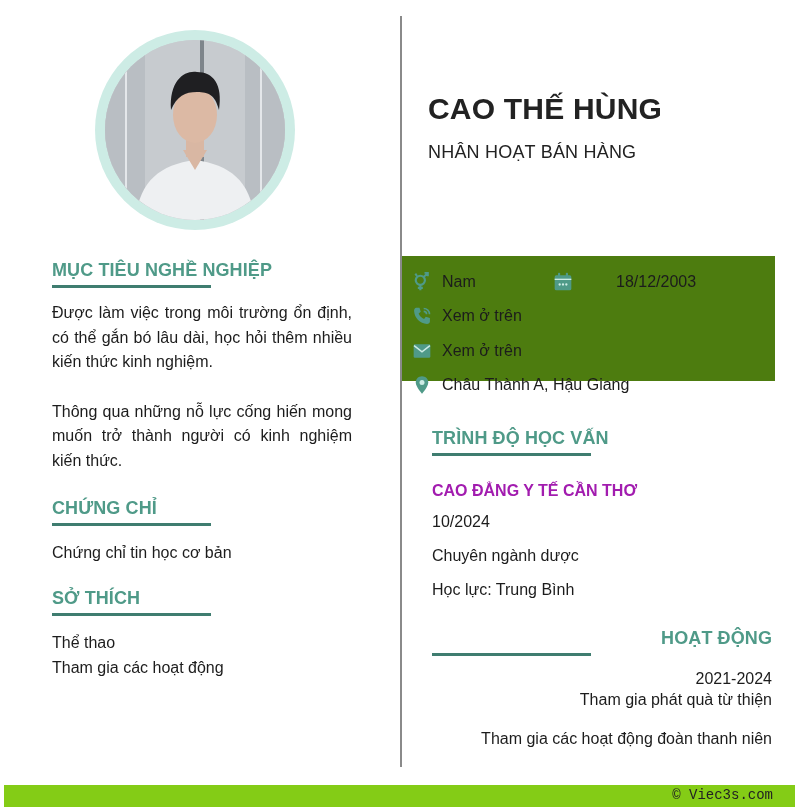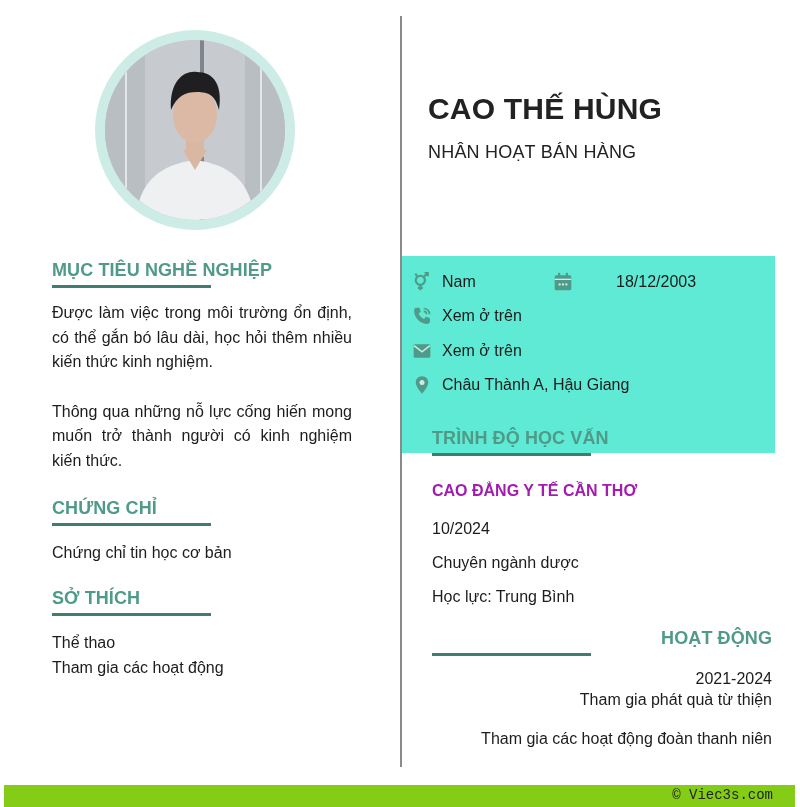--- a/index.html
+++ b/index.html
@@ -16,21 +16,21 @@
   .section-title { font-weight: bold; font-size: 18px; color: #4f9a88; letter-spacing: 0.1px; line-height: 22px; }
   .section-rule { width: 159px; height: 3px; background: #3f7d70; margin-top: 4px; }
 
   .left-col { left: 52px; width: 300px; }
   .body-text { font-size: 16px; line-height: 24.5px; color: #1c1c1c; }
   .justify { text-align: justify; text-align-last: left; }
 
   .name { position: absolute; left: 428px; top: 92px; font-size: 30px; font-weight: bold; color: #222; letter-spacing: 0.2px; }
   .job-title { position: absolute; left: 428px; top: 142px; font-size: 18px; color: #222; letter-spacing: 0.2px; }
 
-  .contact-panel { position: absolute; left: 402px; top: 256px; width: 373px; height: 197px; background: #5eead4; padding-left: 39px; }
+  .contact-panel { position: absolute; left: 402px; top: 256px; width: 373px; height: 125px; background: #4d7c0f; padding-left: 39px; }
   .contact-row { position: absolute; display: flex; align-items: center; font-size: 16px; color: #1c1c1c; }
   .contact-row .ic { width: 20px; height: 20px; margin-right: 10px; display: inline-flex; align-items: center; justify-content: center; }
   .contact-row svg { width: 20px; height: 20px; fill: #4f9a88; }
 
   .right-col { left: 432px; width: 340px; }
   .edu-school { font-size: 16px; font-weight: bold; color: #a21caf; }
   .line { font-size: 16px; color: #1c1c1c; }
 
   .footer { position: absolute; left: 4px; top: 785px; width: 791px; height: 22px; background: #84cc16; }
   .footer-text { position: absolute; right: 22px; top: 2px; font-family: "Liberation Mono", "DejaVu Sans Mono", monospace; font-size: 14px; color: #222; }
@@ -134,21 +134,21 @@
   <div class="section-title">SỞ THÍCH</div>
   <div class="section-rule"></div>
   <div class="body-text" style="margin-top:15px;">Thể thao</div>
   <div class="body-text">Tham gia các hoạt động</div>
 </div>
 
 <div class="section right-col" style="top:427px;">
   <div class="section-title">TRÌNH ĐỘ HỌC VẤN</div>
   <div class="section-rule"></div>
   <div class="edu-school" style="margin-top:26px;">CAO ĐẲNG Y TẾ CẦN THƠ</div>
-  <div class="line" style="margin-top:20px;">10/2024</div>
+  <div class="line" style="margin-top:13px;">10/2024</div>
   <div class="line" style="margin-top:16px;">Chuyên ngành dược</div>
   <div class="line" style="margin-top:16px;">Học lực: Trung Bình</div>
 </div>
 
 <div class="section right-col" style="top:627px;text-align:right;">
   <div class="section-title">HOẠT ĐỘNG</div>
   <div class="section-rule"></div>
   <div class="line" style="margin-top:14px;">2021-2024</div>
   <div class="body-text">Tham gia phát quà từ thiện</div>
   <div class="body-text" style="margin-top:14px;">Tham gia các hoạt động đoàn thanh niên</div>

